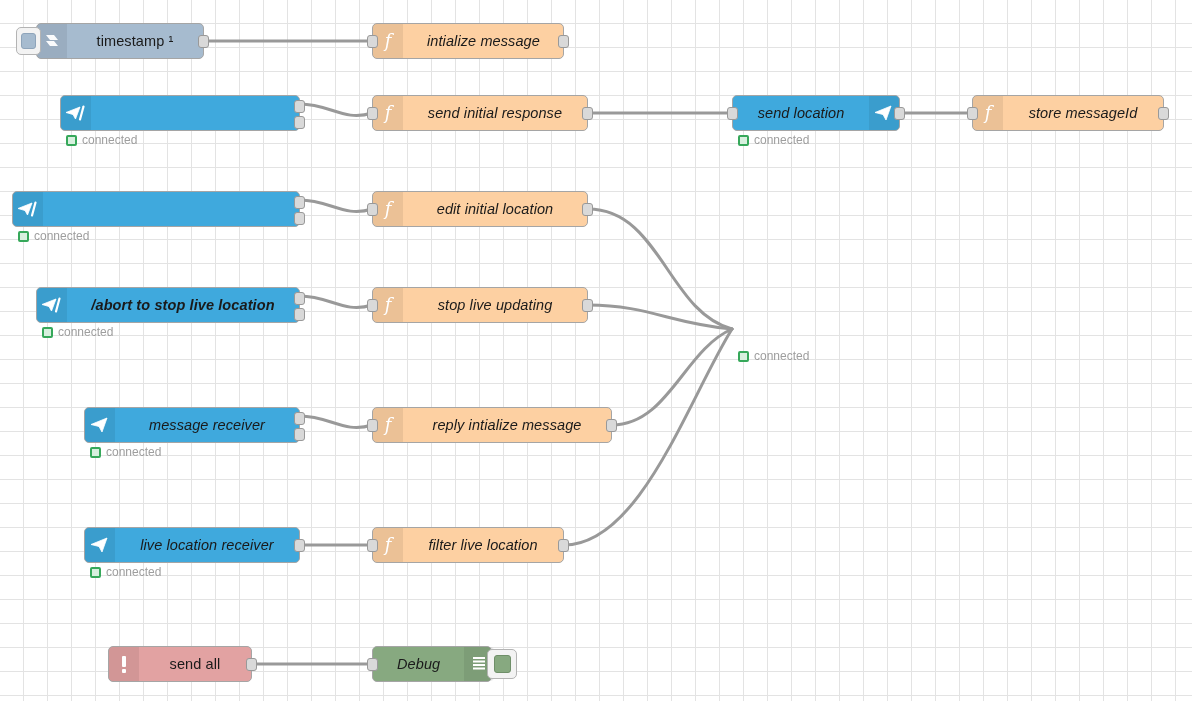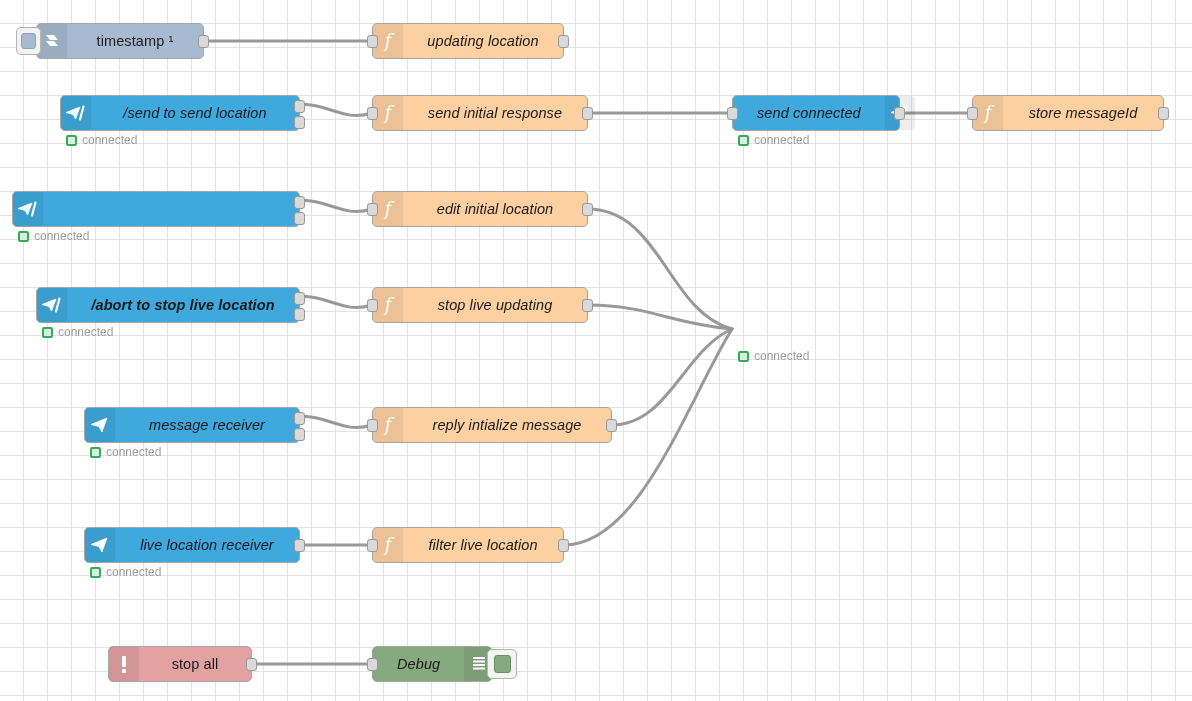--- a/index.html
+++ b/index.html
@@ -137,54 +137,53 @@
     <div class="label plain">timestamp ¹</div>
     <div class="port" style="right:-6px;top:11px;"></div>
   </div>
 
   <div class="node n-func" style="left:372px;top:23px;width:192px;">
     <div class="iconbox">
       <svg class="gl" width="18" height="20" viewBox="0 0 18 20">
           <text x="9" y="16" font-family="DejaVu Serif, serif" font-style="italic" font-size="18" fill="#ffffff" text-anchor="middle">f</text>
         </svg>
     </div>
-    <div class="label">updating location</div>
+    <div class="label">intialize message</div>
     <div class="port" style="left:-6px;top:11px;"></div>
     <div class="port" style="right:-6px;top:11px;"></div>
   </div>
 
   <div class="node n-tg" style="left:60px;top:95px;width:240px;">
     <div class="iconbox">
       <svg class="gl" width="22" height="18" viewBox="0 0 22 18">
         <path d="M1 8.5 L15 3 L10.5 15 L8 10.5 Z M8 10.5 L15 3" fill="#ffffff" stroke="#ffffff" stroke-width="0.8" stroke-linejoin="round"></path>
         <path d="M18.5 2.5 L15 15.5" stroke="#ffffff" stroke-width="2.2" stroke-linecap="round"></path>
       </svg>
     </div>
-    <div class="label">/send to send location</div>
     <div class="port" style="right:-6px;top:4px;"></div>
     <div class="port" style="right:-6px;top:20px;"></div>
   </div>
   <div class="status" style="left:66px;top:133px;">
     <span class="dot"></span>
     <span>connected</span>
   </div>
 
   <div class="node n-func" style="left:372px;top:95px;width:216px;">
     <div class="iconbox">
       <svg class="gl" width="18" height="20" viewBox="0 0 18 20">
           <text x="9" y="16" font-family="DejaVu Serif, serif" font-style="italic" font-size="18" fill="#ffffff" text-anchor="middle">f</text>
         </svg>
     </div>
     <div class="label">send initial response</div>
     <div class="port" style="left:-6px;top:11px;"></div>
     <div class="port" style="right:-6px;top:11px;"></div>
   </div>
 
   <div class="node n-tg" style="left:732px;top:95px;width:168px;">
-    <div class="label">send connected</div>
+    <div class="label">send location</div>
     <div class="iconbox right">
       <svg class="gl" width="20" height="18" viewBox="0 0 20 18">
         <path d="M1 8.5 L17 2 L12 16 L9 10.5 Z M9 10.5 L17 2" fill="#ffffff" stroke="#ffffff" stroke-width="0.8" stroke-linejoin="round"></path>
       </svg>
     </div>
     <div class="port" style="left:-6px;top:11px;"></div>
     <div class="port" style="right:-6px;top:11px;"></div>
   </div>
   <div class="status" style="left:738px;top:133px;">
     <span class="dot"></span>
@@ -311,21 +310,21 @@
     <div class="port" style="right:-6px;top:11px;"></div>
   </div>
 
   <div class="node n-catch" style="left:108px;top:646px;width:144px;">
     <div class="iconbox">
       <svg class="gl" width="12" height="20" viewBox="0 0 12 20">
         <rect x="4" y="2" width="4" height="11" rx="1" fill="#ffffff"></rect>
         <rect x="4" y="15" width="4" height="4" rx="1" fill="#ffffff"></rect>
       </svg>
     </div>
-    <div class="label plain">stop all</div>
+    <div class="label plain">send all</div>
     <div class="port" style="right:-6px;top:11px;"></div>
   </div>
 
   <div class="node n-debug" style="left:372px;top:646px;width:120px;">
     <div class="label">Debug</div>
     <div class="iconbox right">
       <svg class="gl" width="16" height="18" viewBox="0 0 16 18">
         <g fill="#ffffff">
           <rect x="2" y="2" width="12" height="2"></rect>
           <rect x="2" y="5.5" width="12" height="2"></rect>

